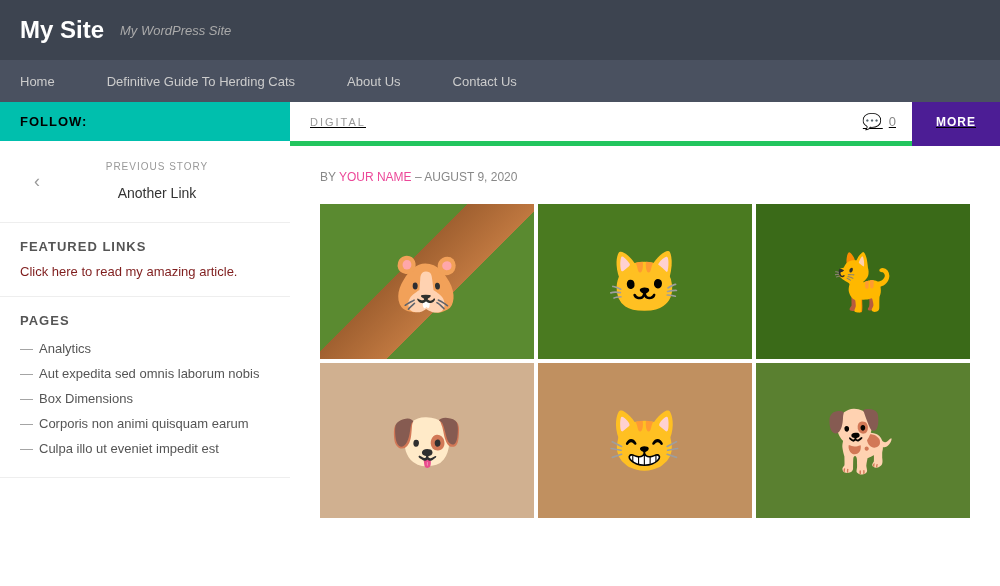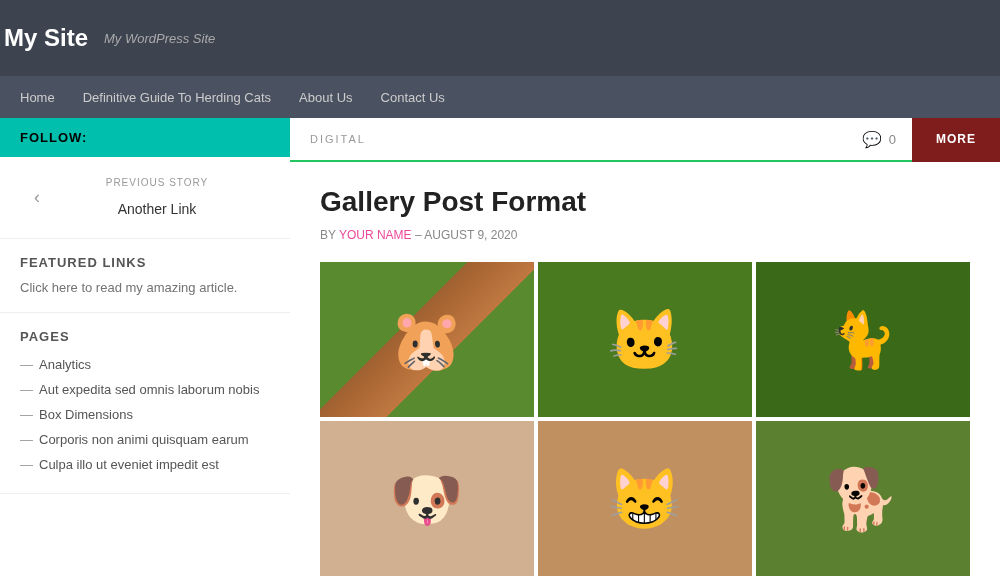--- a/index.html
+++ b/index.html
@@ -1,44 +1,45 @@
 <!DOCTYPE html>
 <html><head>
   <meta charset="utf-8">
   <style>
     * { margin: 0; padding: 0; box-sizing: border-box; }
     body { font-family: Arial, sans-serif; background: #f0f0f0; width: 1000px; height: 586px; overflow: hidden; }
 
     
     .header {
       background: #3d4450;
-      padding: 14px 4px;
+      padding: 14px 20px;
       display: flex;
       align-items: center;
       gap: 16px;
-      height: 76px;
+      height: 60px;
     }
     .site-title {
       color: #fff;
       font-size: 24px;
       font-weight: bold;
     }
     .site-tagline {
       color: #aaa;
       font-size: 13px;
       font-style: italic;
     }
 
     
     .nav {
       background: #4a5160;
       display: flex;
       align-items: center;
       padding: 0 20px;
       height: 42px;
+      gap: 24px;
     }
     .nav a {
       color: #ccc;
       text-decoration: none;
       font-size: 13px;
       padding: 0 14px;
       height: 42px;
       display: flex;
       align-items: center;
       cursor: pointer;
@@ -114,21 +115,21 @@
     .sidebar-section-title {
       font-size: 13px;
       font-weight: bold;
       text-transform: uppercase;
       color: #555;
       letter-spacing: 1px;
       margin-bottom: 8px;
     }
     .sidebar-section a {
       font-size: 13px;
-      color: #737373;
+      color: #7f1d1d;
       text-decoration: none;
       cursor: pointer;
     }
 
     
     .pages-list {
       list-style: none;
     }
     .pages-list li {
       padding: 5px 0;
@@ -155,22 +156,23 @@
       display: flex;
       flex-direction: column;
       overflow: hidden;
     }
 
     
     .content-topbar {
       display: flex;
       align-items: center;
       background: #fff;
-      border-bottom: 2px solid #22c55e;
+      border-bottom: 5px solid #22c55e;
       height: 44px;
+      text-decoration: underline;
     }
     .content-category {
       flex: 1;
       padding: 0 20px;
       font-size: 11px;
       letter-spacing: 2px;
       color: #999;
       text-transform: uppercase;
     }
     .content-comments {
@@ -178,21 +180,21 @@
       align-items: center;
       gap: 6px;
       padding: 0 16px;
       font-size: 13px;
       color: #888;
     }
     .comment-icon {
       font-size: 16px;
     }
     .more-btn {
-      background: #7f1d1d;
+      background: #4c1d95;
       color: #fff;
       font-size: 12px;
       font-weight: bold;
       letter-spacing: 1px;
       padding: 0 24px;
       height: 60px;
       display: flex;
       align-items: center;
       cursor: pointer;
       text-transform: uppercase;
@@ -370,21 +372,20 @@
     <div class="content-topbar">
       <span class="content-category">DIGITAL</span>
       <div class="content-comments">
         <span class="comment-icon">💬</span>
         <span>0</span>
       </div>
       <div class="more-btn">MORE</div>
     </div>
 
     <div class="article">
-      <h1 class="article-title">Gallery Post Format</h1>
       <div class="article-meta">BY <a class="author-link" href="#" style="color:#ec4899;text-decoration:none;cursor:pointer;">YOUR NAME</a> – AUGUST 9, 2020</div>
 
       <div class="gallery-grid">
         <div class="gallery-item img-guinea-pig"></div>
         <div class="gallery-item img-kitten1"></div>
         <div class="gallery-item img-kittens"></div>
         <div class="gallery-item img-puppies"></div>
         <div class="gallery-item img-tabby"></div>
         <div class="gallery-item img-blackdog"></div>
       </div>

